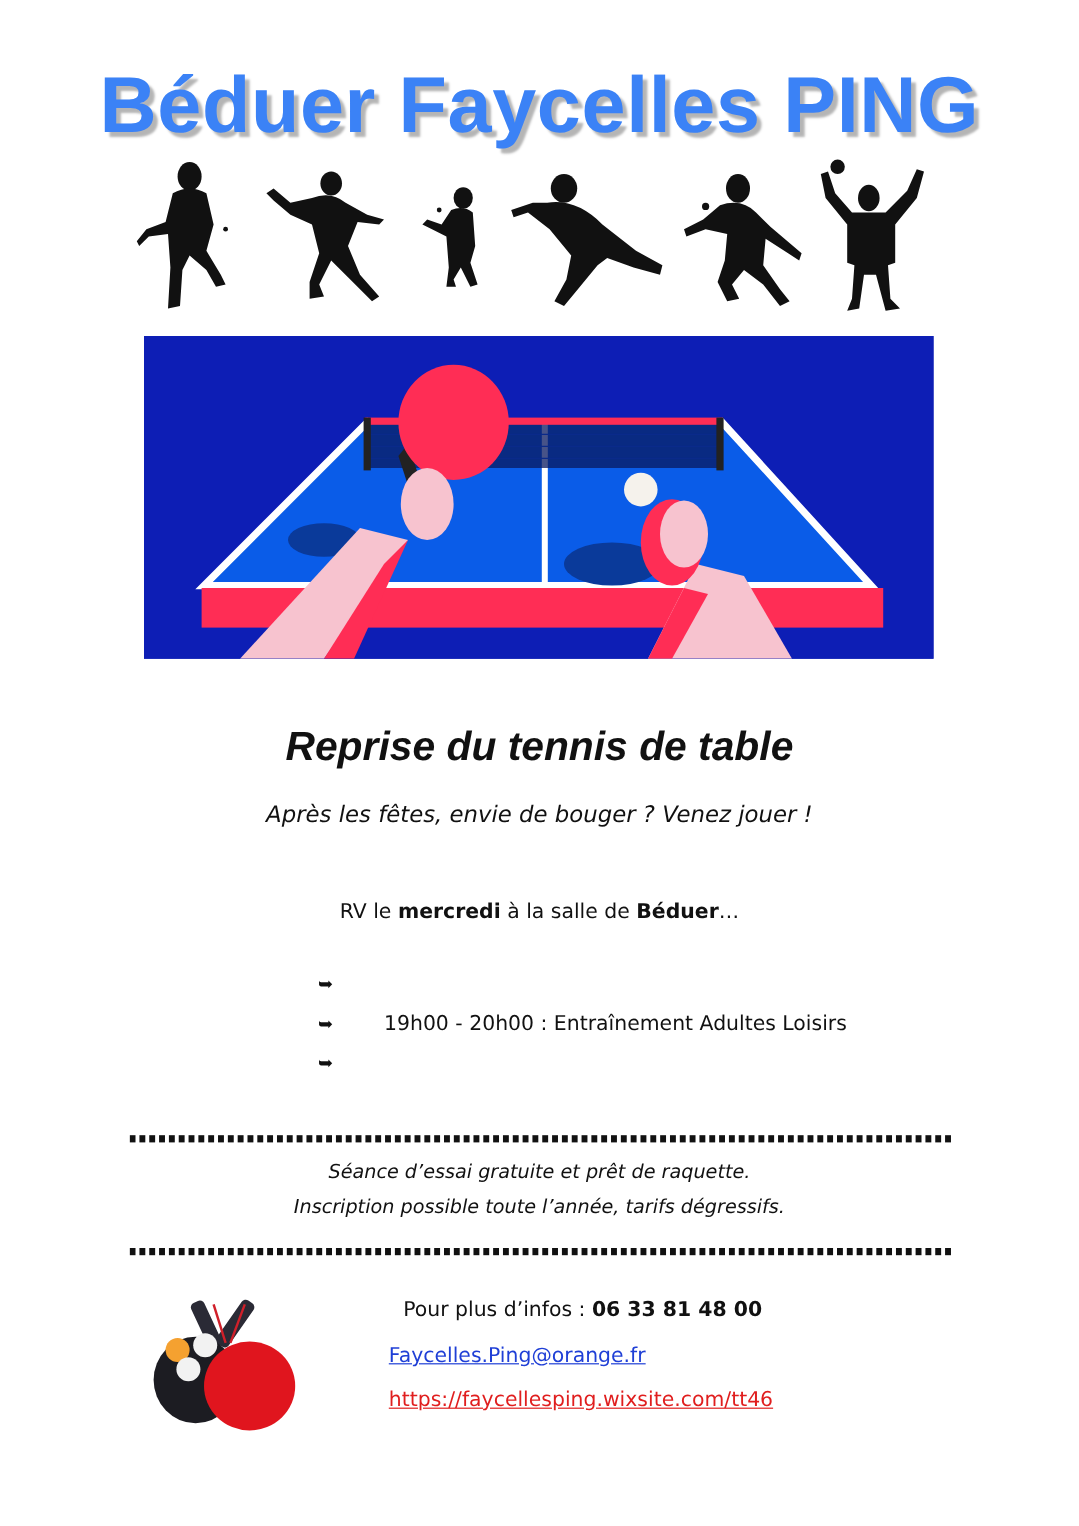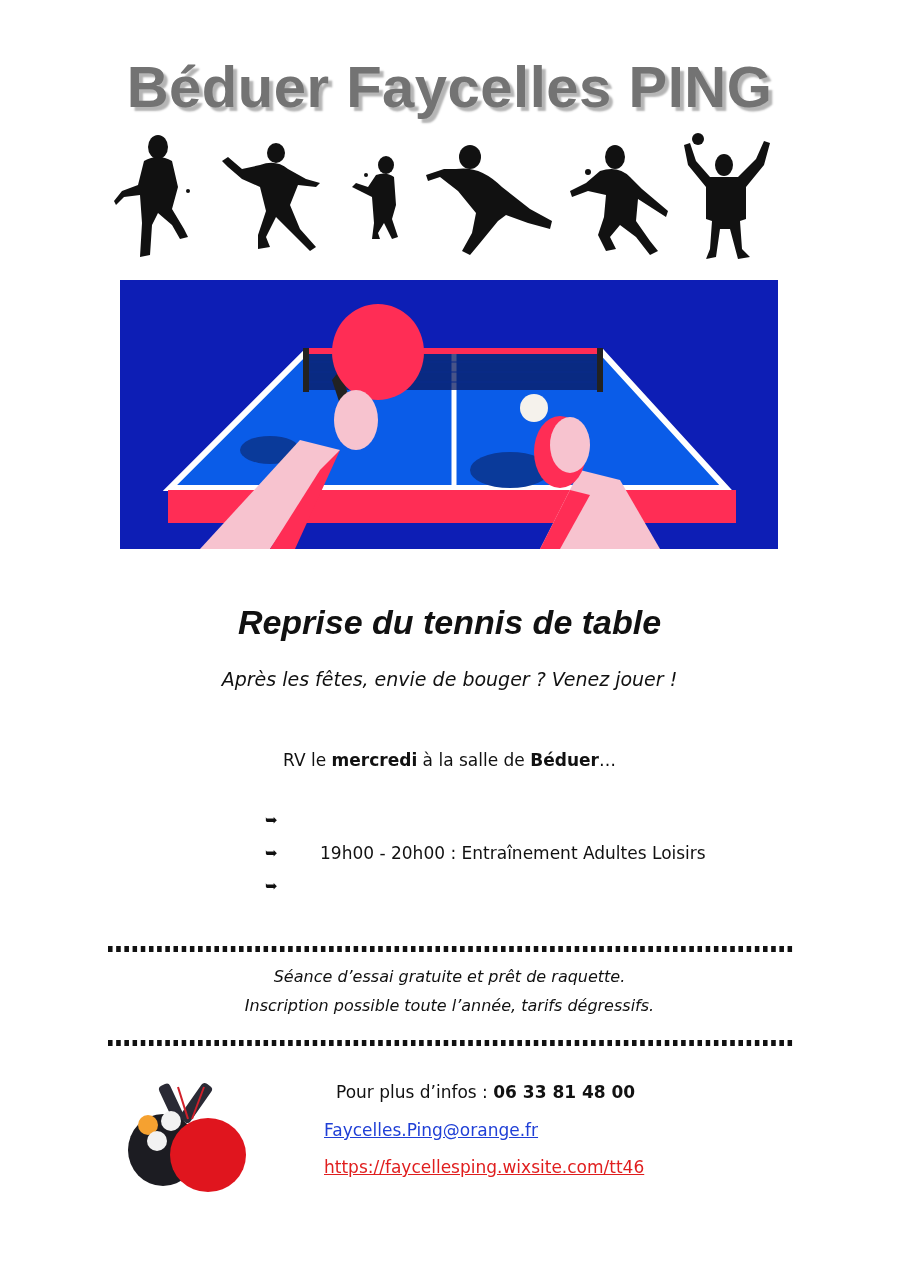--- a/index.html
+++ b/index.html
@@ -2,21 +2,21 @@
 <html><head>
   <meta charset="utf-8">
   <style>
     html, body { margin: 0; padding: 0; background: #ffffff; }
     body { width: 899px; height: 1272px; position: relative; overflow: hidden; font-family: "DejaVu Sans", sans-serif; color: #111; }
     .abs { position: absolute; }
 
     .title {
       left: 0; width: 899px; top: 52px; text-align: center;
       font-family: "Liberation Sans", sans-serif; font-weight: bold;
-      font-size: 58px; line-height: 70px; color: #737373;
+      font-size: 66px; line-height: 70px; color: #3b82f6;
       letter-spacing: 0.5px;
       text-shadow: 4px 4px 2px #b5b5b5;
     }
 
     .silhouettes { left: 110px; top: 125px; width: 680px; height: 145px; }
 
     .banner { left: 120px; top: 280px; width: 658px; height: 269px; background: #0d1eb5; overflow: hidden; }
 
     .heading {
       left: 0; width: 899px; top: 600px; text-align: center;

